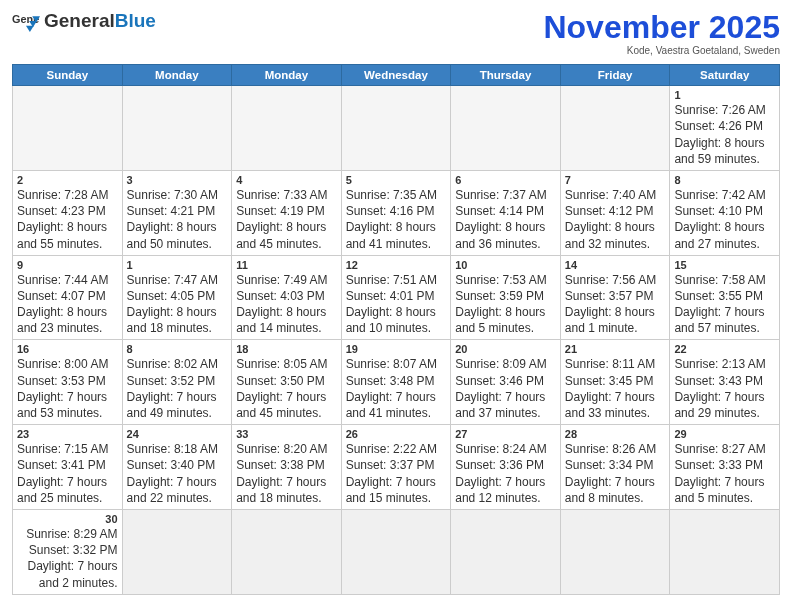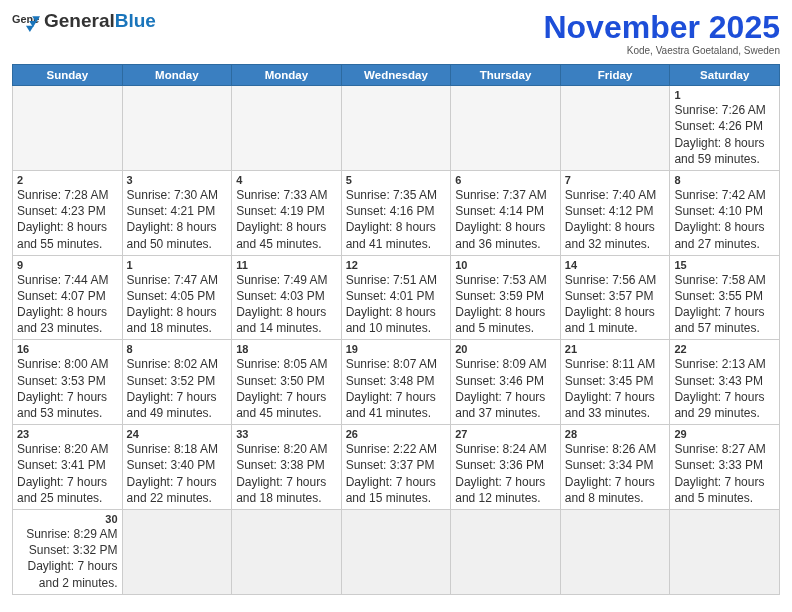--- a/index.html
+++ b/index.html
@@ -291,21 +291,21 @@
             <span class="day-number">22</span>
             <div class="sun-info">Sunrise: 2:13 AM
 Sunset: 3:43 PM
 Daylight: 7 hours
 and 29 minutes.</div>
           </td>
         </tr>
         <tr>
           <td>
             <span class="day-number">23</span>
-            <div class="sun-info">Sunrise: 8:20 AM
+            <div class="sun-info">Sunrise: 7:15 AM
 Sunset: 3:41 PM
 Daylight: 7 hours
 and 25 minutes.</div>
           </td>
           <td>
             <span class="day-number">24</span>
             <div class="sun-info">Sunrise: 8:18 AM
 Sunset: 3:40 PM
 Daylight: 7 hours
 and 22 minutes.</div>

